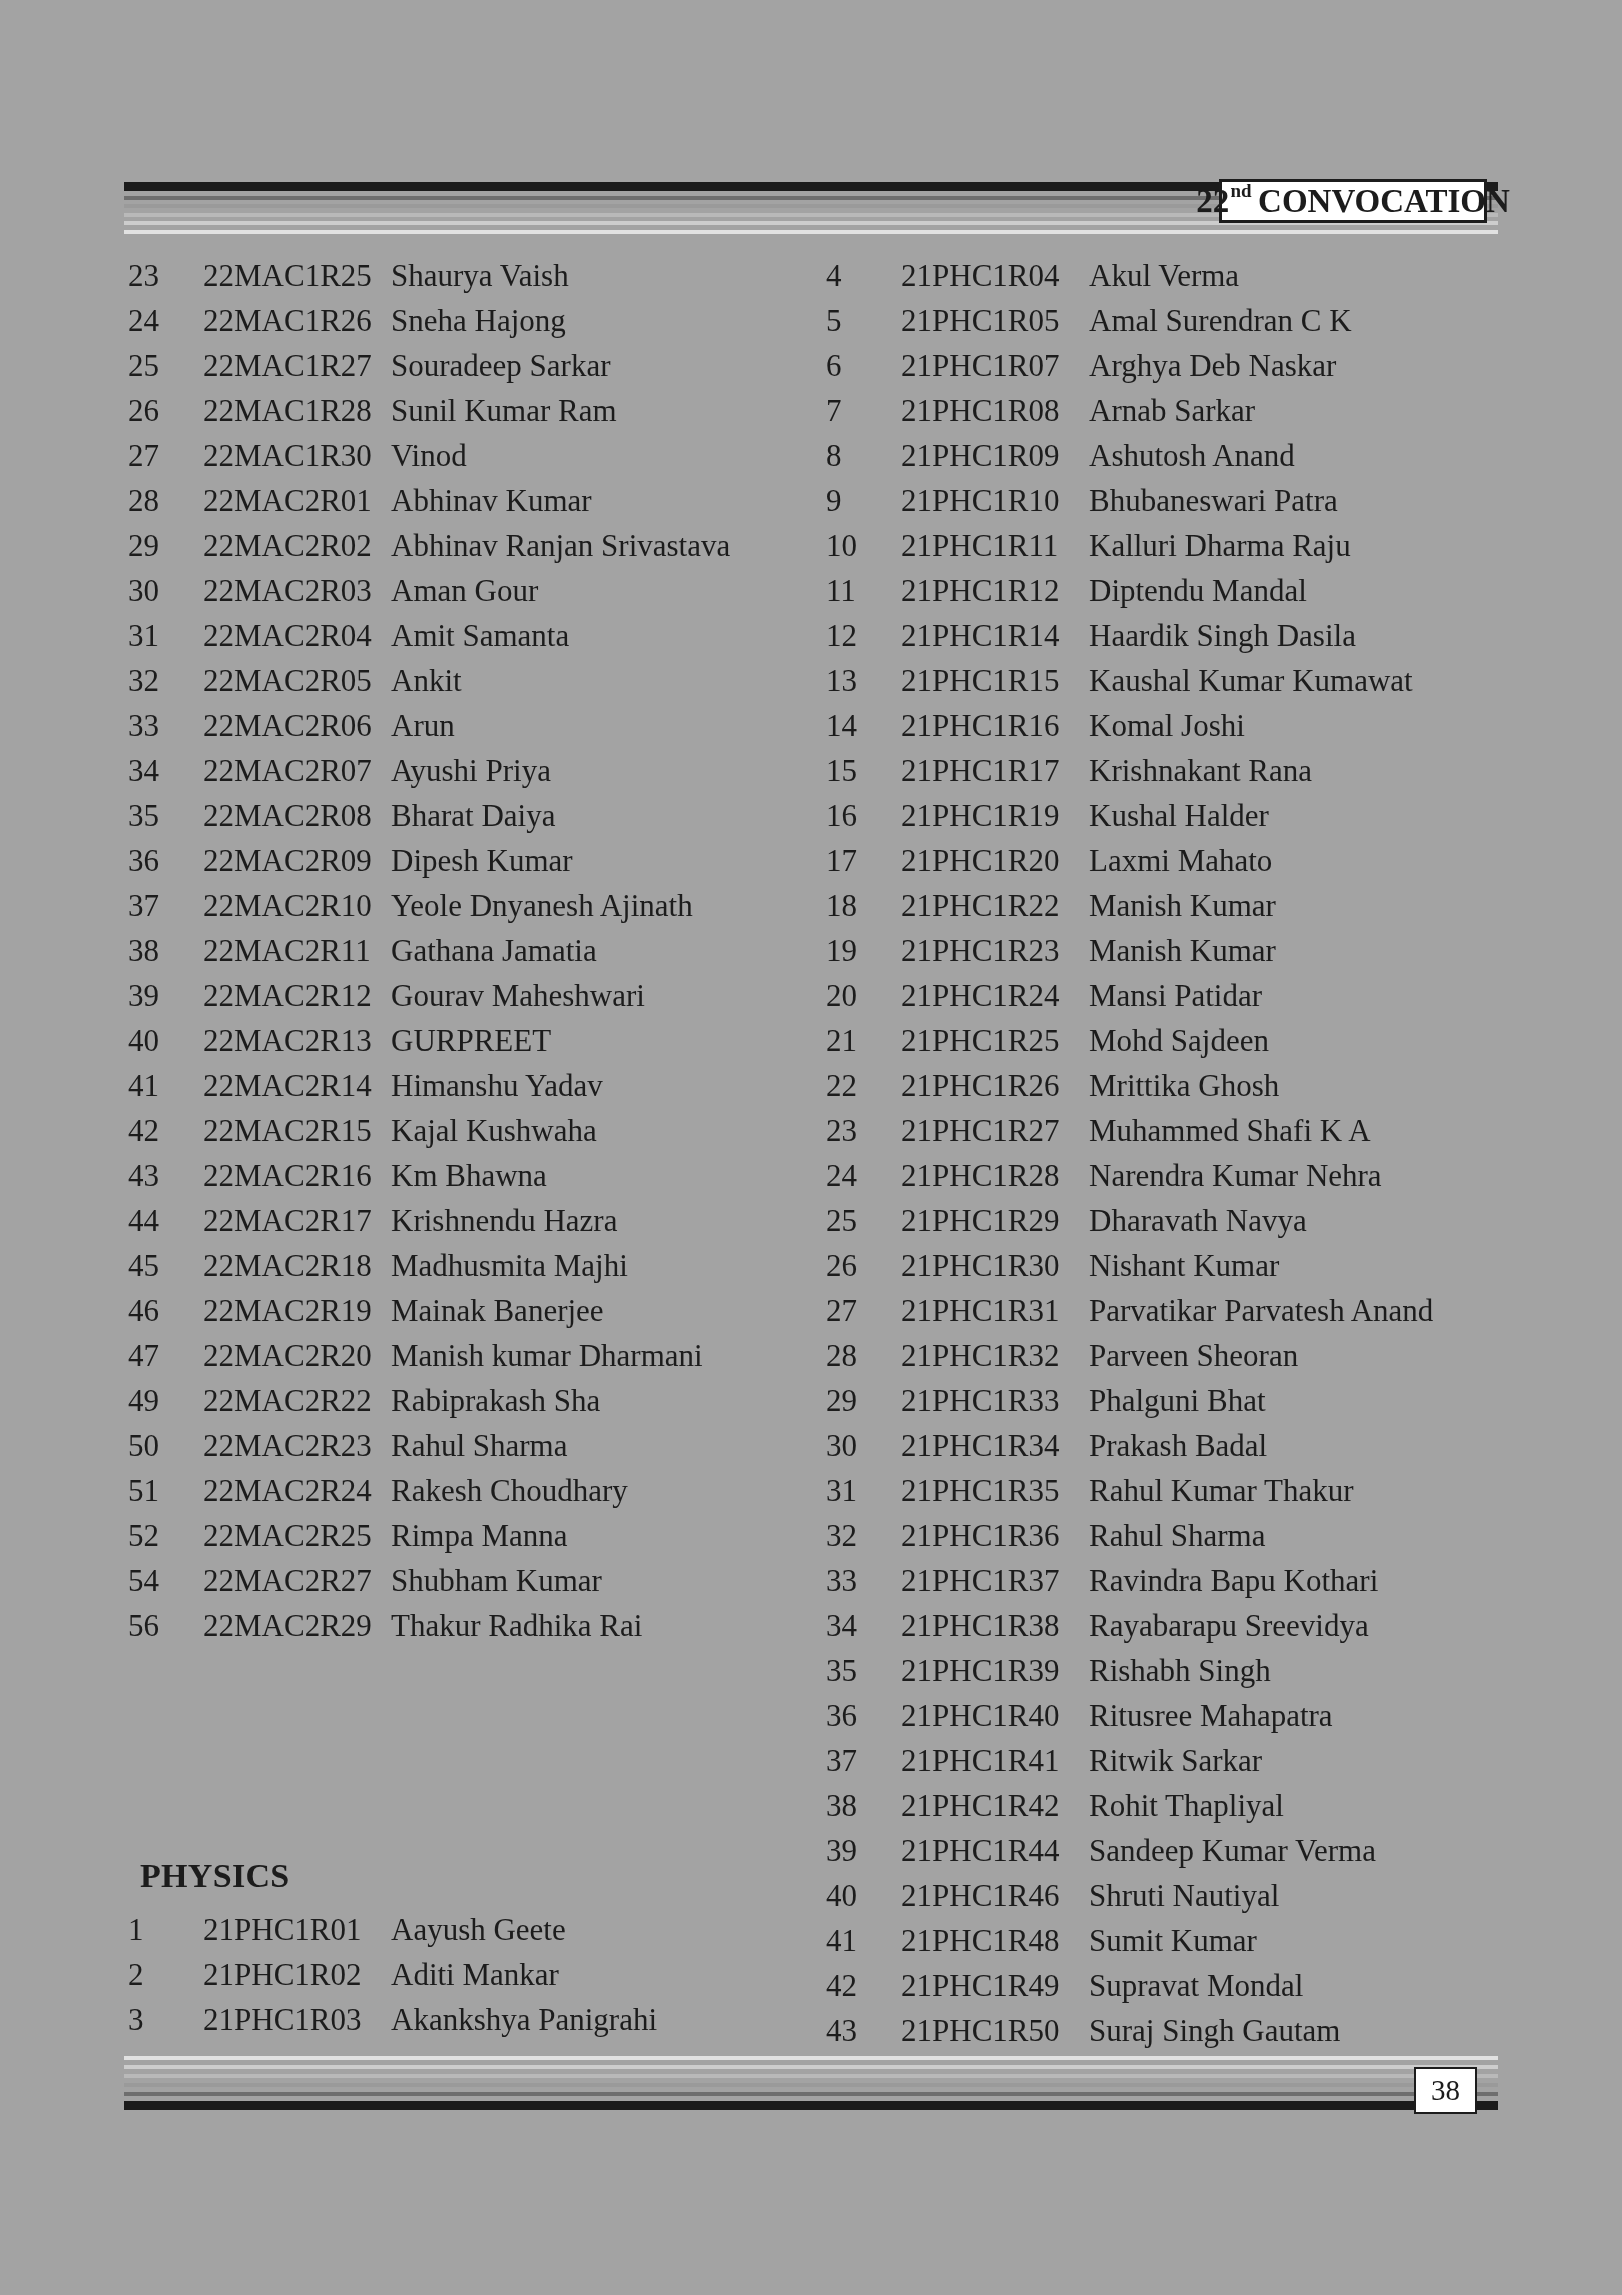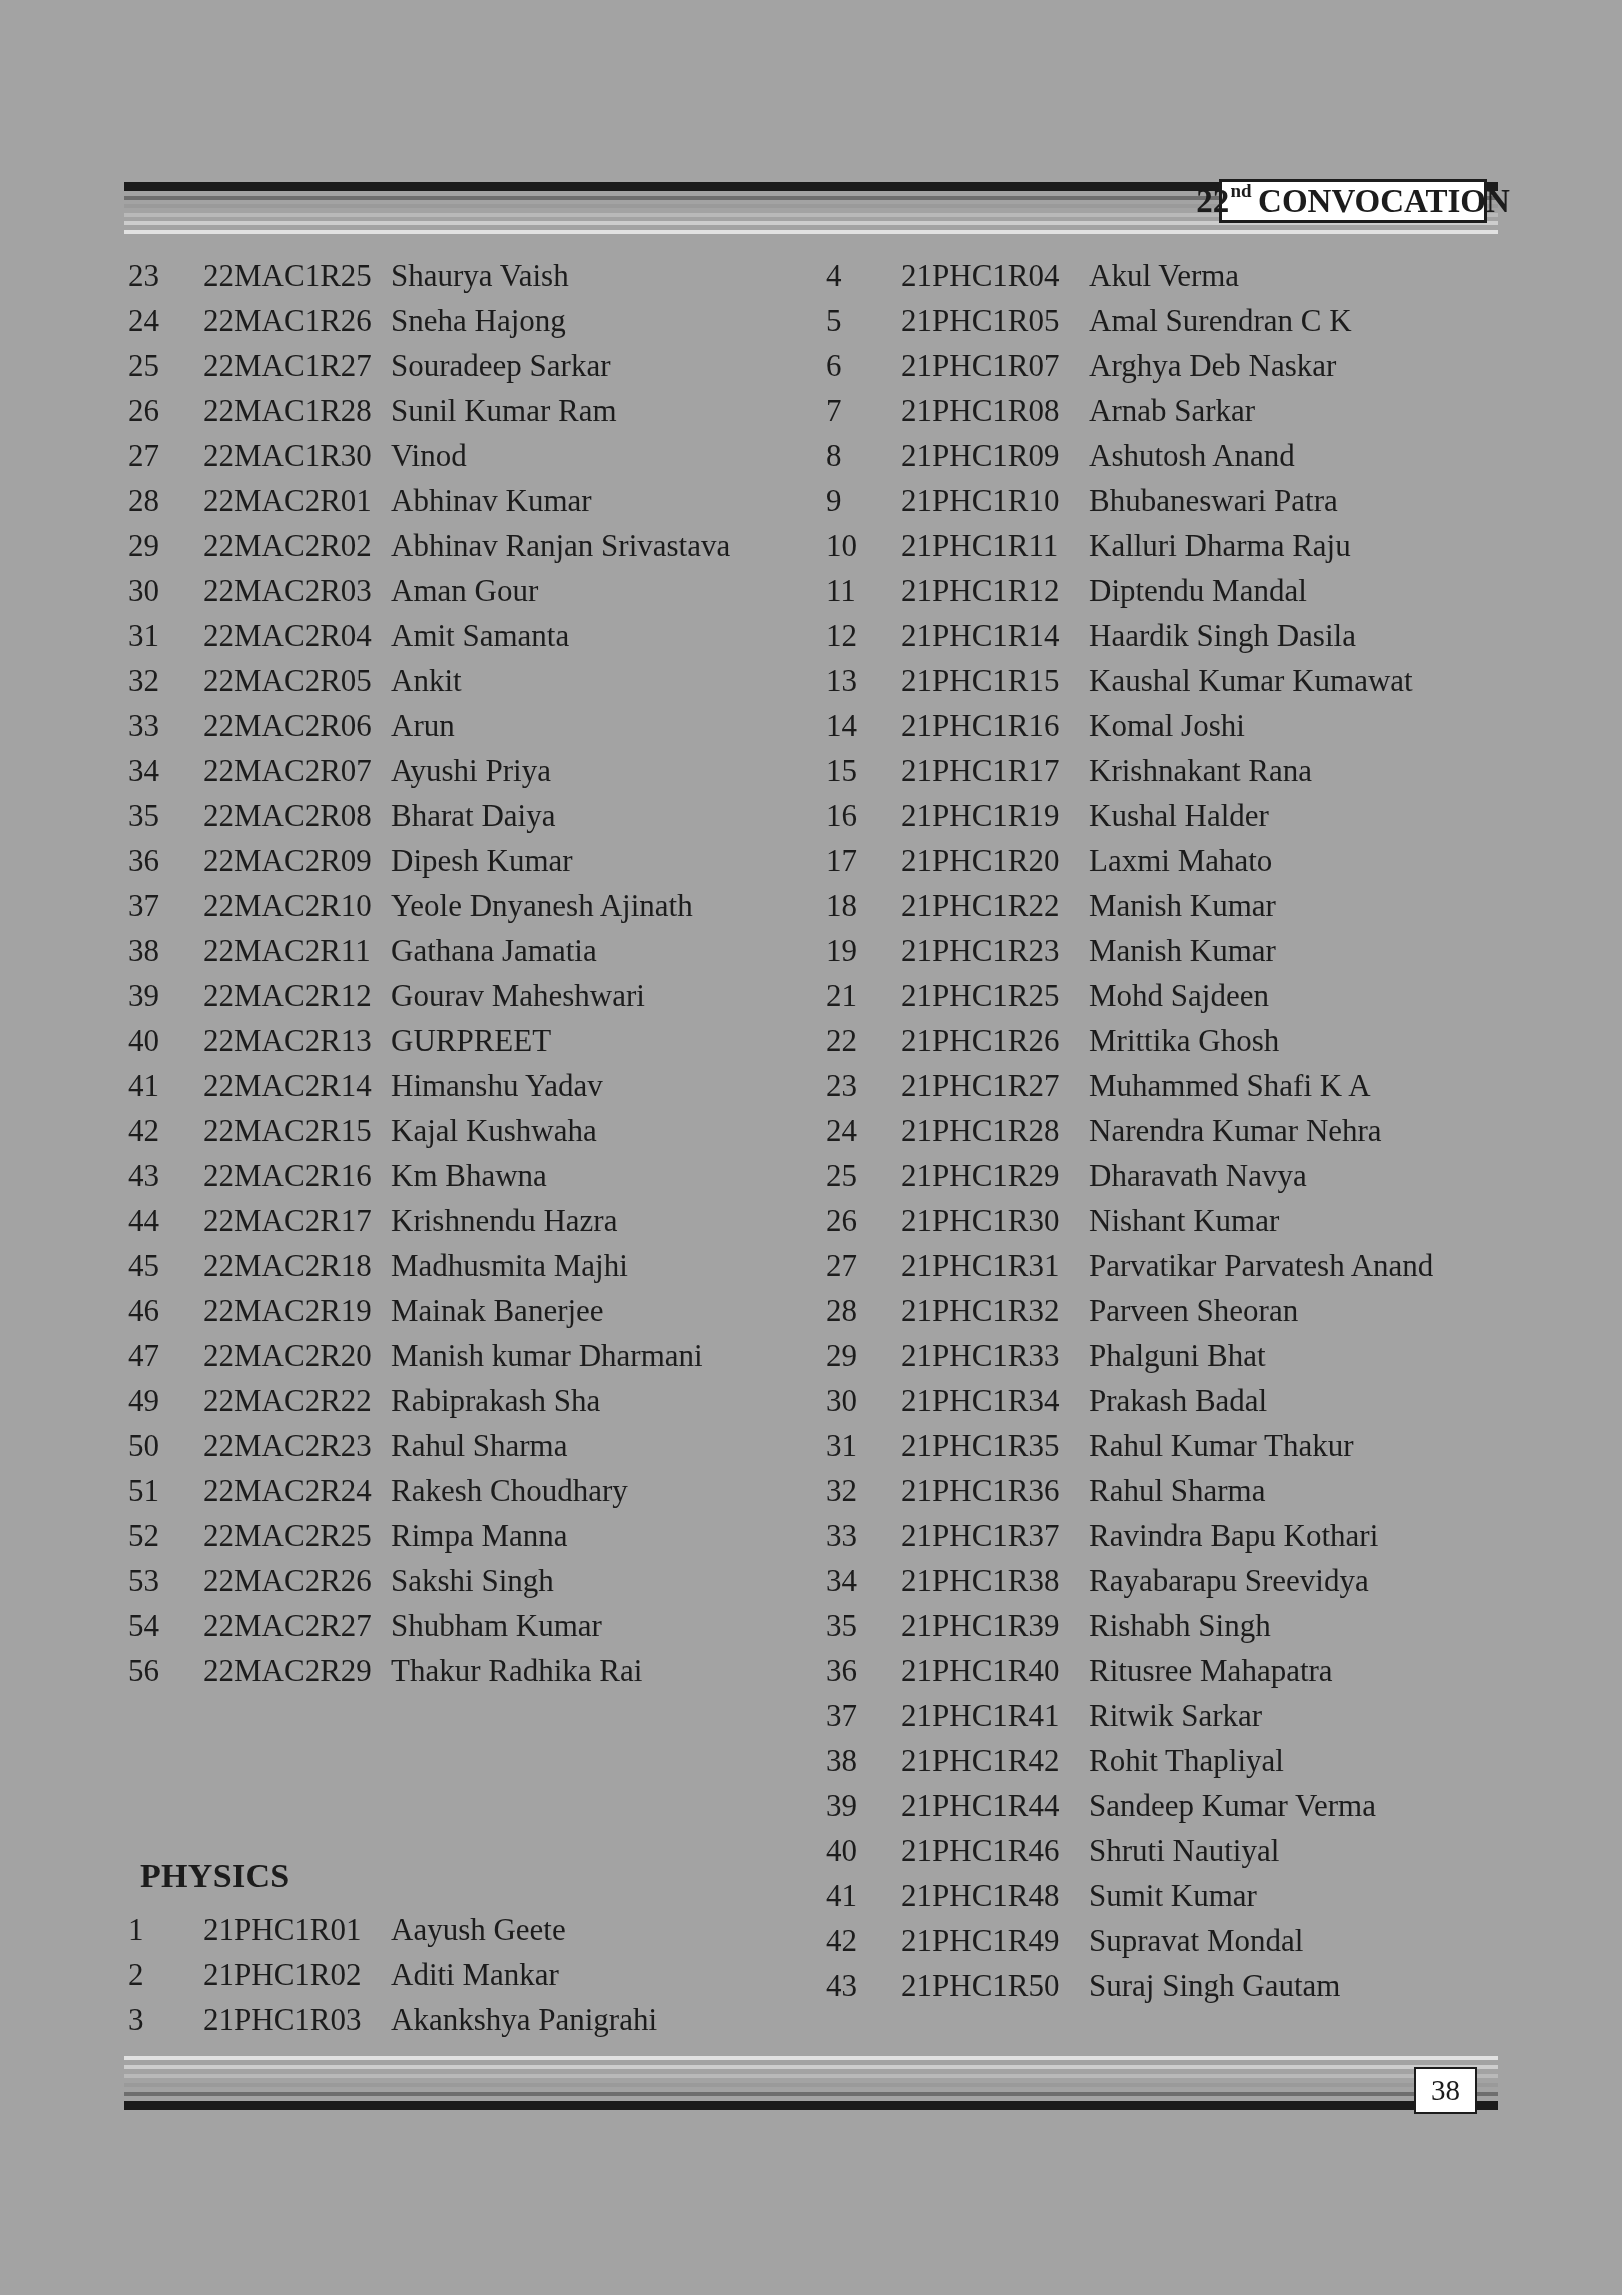--- a/index.html
+++ b/index.html
@@ -199,25 +199,20 @@
         <span class="no">51</span>
         <span class="code">22MAC2R24</span>
         <span class="nm">Rakesh Choudhary</span>
       </div>
       <div class="row">
         <span class="no">52</span>
         <span class="code">22MAC2R25</span>
         <span class="nm">Rimpa Manna</span>
       </div>
       <div class="row">
-        <span class="no">53</span>
-        <span class="code">22MAC2R26</span>
-        <span class="nm">Sakshi Singh</span>
-      </div>
-      <div class="row">
         <span class="no">54</span>
         <span class="code">22MAC2R27</span>
         <span class="nm">Shubham Kumar</span>
       </div>
       <div class="row">
         <span class="no">56</span>
         <span class="code">22MAC2R29</span>
         <span class="nm">Thakur Radhika Rai</span>
       </div>
     </div>
@@ -315,20 +310,25 @@
       </div>
       <div class="row">
         <span class="no">18</span>
         <span class="code">21PHC1R22</span>
         <span class="nm">Manish Kumar</span>
       </div>
       <div class="row">
         <span class="no">19</span>
         <span class="code">21PHC1R23</span>
         <span class="nm">Manish Kumar</span>
+      </div>
+      <div class="row">
+        <span class="no">20</span>
+        <span class="code">21PHC1R24</span>
+        <span class="nm">Mansi Patidar</span>
       </div>
       <div class="row">
         <span class="no">21</span>
         <span class="code">21PHC1R25</span>
         <span class="nm">Mohd Sajdeen</span>
       </div>
       <div class="row">
         <span class="no">22</span>
         <span class="code">21PHC1R26</span>
         <span class="nm">Mrittika Ghosh</span>

